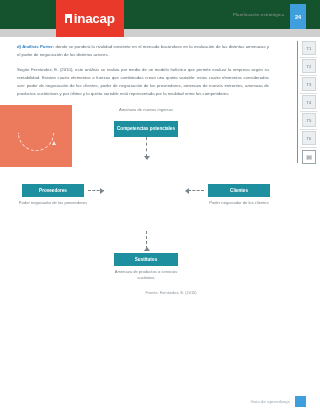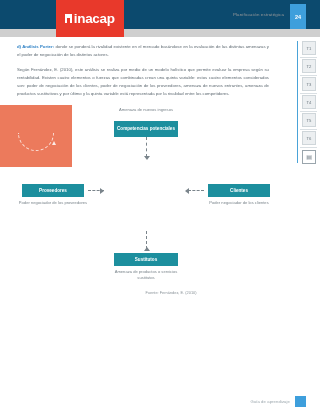--- a/index.html
+++ b/index.html
@@ -13,21 +13,21 @@
 
   
   #page {
     position:absolute; left:0; top:0; width:320px; height:414px;
     background:#ffffff;
   }
 
   
   #header {
     position:absolute; left:0; top:0; width:320px; height:37px;
-    background:#0c4a6e;
+    background:#14532d;
   }
   #header-lower {
     position:absolute; left:0; top:29px; width:320px; height:8px;
     background:#cfcfcf;
   }
   #logo-block {
     position:absolute; left:56px; top:0; width:68px; height:37px;
     background:#e8392b;
     display:flex; align-items:center; justify-content:center;
   }

